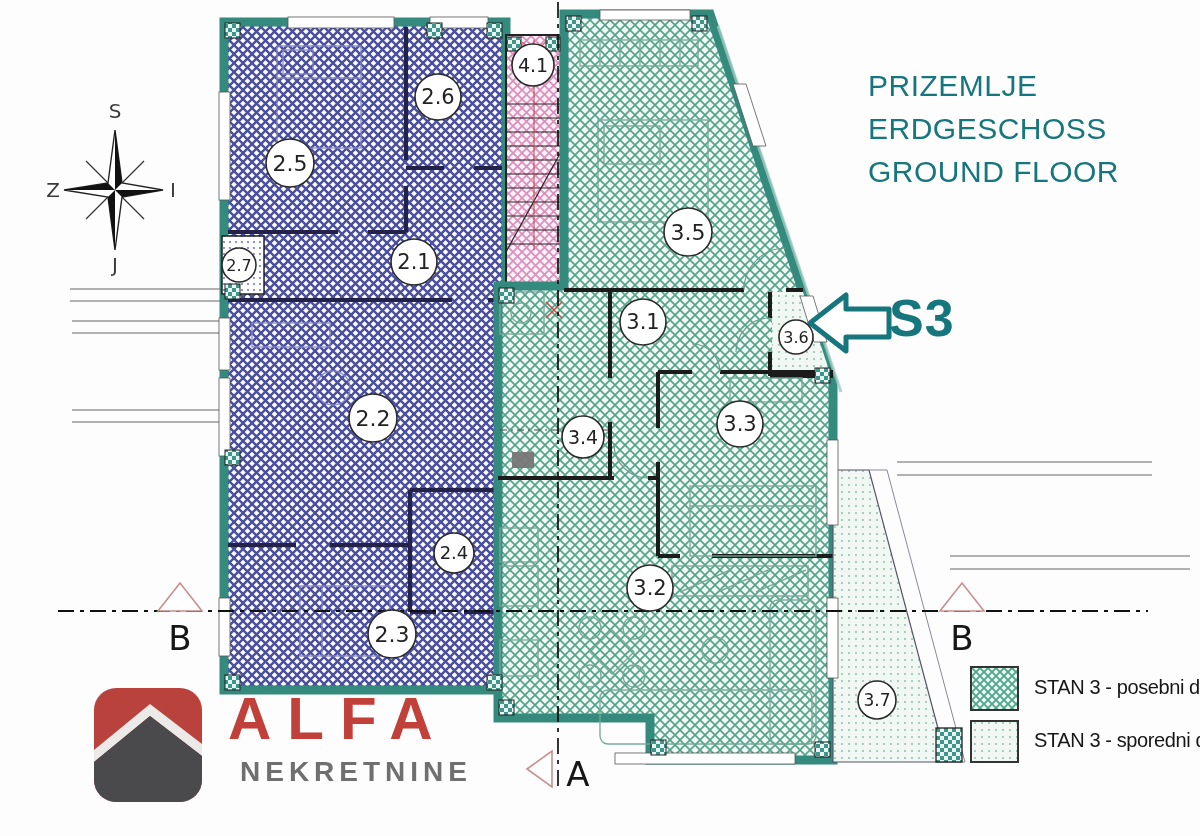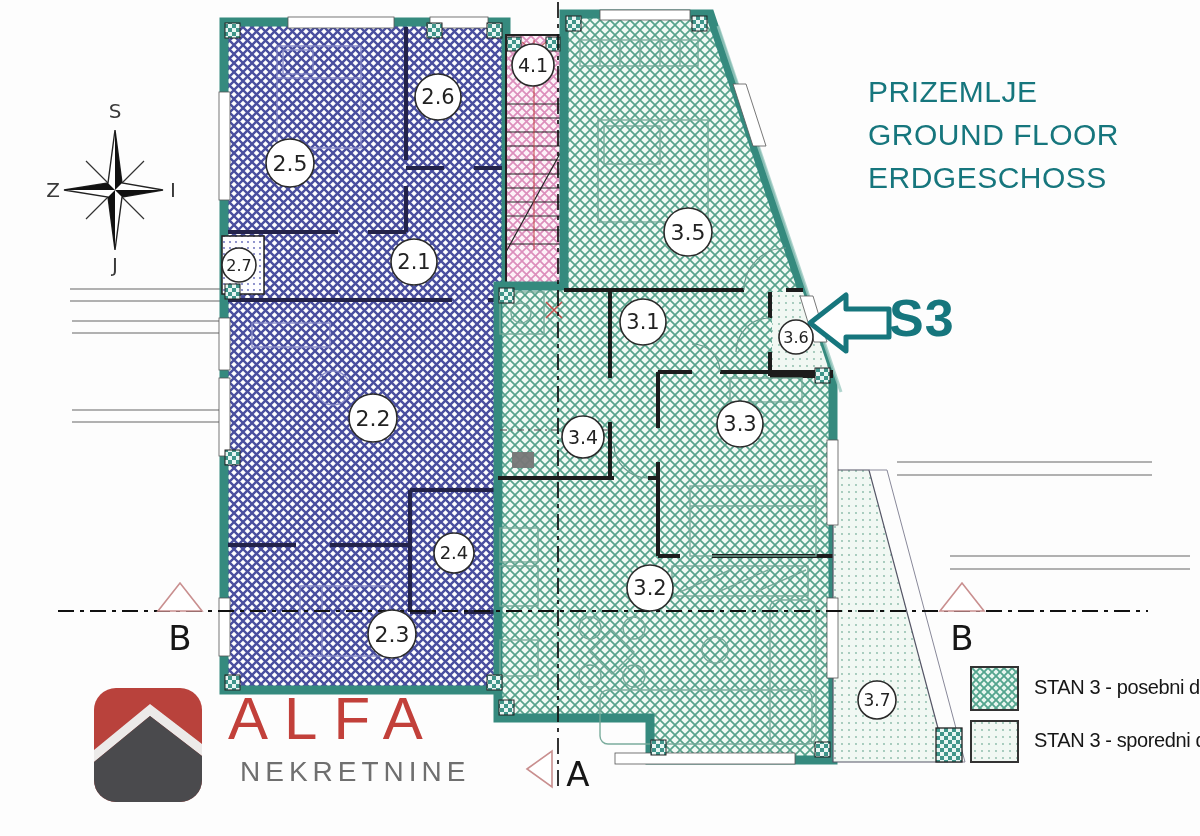--- a/index.html
+++ b/index.html
@@ -5,29 +5,29 @@
   html,body{margin:0;padding:0;background:#ffffff;width:1200px;height:836px;overflow:hidden;
             font-family:"Liberation Sans", sans-serif;}
   #stage{position:relative;width:1200px;height:836px;background:#fdfdfd;}
   #plan-svg{position:absolute;left:0;top:0;}
   svg text{font-family:"DejaVu Sans", sans-serif;}
   .room-circle{fill:#ffffff;stroke:#2a2a2a;stroke-width:1.6;}
   .room-num{fill:#222;text-anchor:middle;}
   .marker-letter{fill:#161616;font-size:34px;text-anchor:middle;}
   .compass-letter{fill:#3a3a3a;font-size:20px;}
   .overlay{position:absolute;}
-  #title-block{left:868px;top:70px;color:var(--accent_teal);font-size:30px;line-height:43px;
+  #title-block{left:868px;top:64px;color:var(--accent_teal);font-size:30px;line-height:43px;
                letter-spacing:.5px;font-weight:400;}
   #s3-label{left:889px;top:288px;color:var(--accent_teal);font-size:52px;font-weight:700;letter-spacing:1px;}
   .legend-label{left:1034px;color:#161616;font-size:20px;letter-spacing:-0.4px;white-space:nowrap;}
   #legend-label-0{top:676px;}
   #legend-label-1{top:729px;}
   #logo-icon{left:92px;top:686px;}
-  #brand-name{left:228px;top:684px;color:var(--brand_red);font-size:60px;font-weight:400;letter-spacing:16px;}
-  #brand-sub{left:240px;top:756px;color:var(--brand_gray);font-size:28px;font-weight:400;letter-spacing:5px;}
+  #brand-name{left:228px;top:684px;color:var(--brand_red);font-size:60px;font-weight:700;letter-spacing:16px;}
+  #brand-sub{left:240px;top:756px;color:var(--brand_gray);font-size:28px;font-weight:700;letter-spacing:5px;}
 </style>
 </head>
 <body>
 
 <div id="stage">
 
 <svg id="plan-svg" width="1200" height="836" viewBox="0 0 1200 836">
   <defs>
     <pattern id="hatchBlue" width="9" height="9" patternUnits="userSpaceOnUse">
       <rect width="9" height="9" fill="#ffffff"></rect>
@@ -262,22 +262,22 @@
         </g>
         <g>
           <circle cx="877" cy="700" r="19" class="room-circle"></circle>
           <text x="877" y="705.95" class="room-num" font-size="17">3.7</text>
         </g>
       </g>
 </svg>
 
 <div class="overlay" id="title-block">
   <div>PRIZEMLJE</div>
+  <div>ERDGESCHOSS</div>
   <div>GROUND FLOOR</div>
-  <div>ERDGESCHOSS</div>
 </div>
 
 <div class="overlay" id="s3-label">S3</div>
 
 <div class="overlay legend-label" id="legend-label-0">STAN 3 - posebni dio</div>
 <div class="overlay legend-label" id="legend-label-1">STAN 3 - sporedni dio</div>
 
 <div class="overlay" id="logo-icon">
   <svg width="112" height="118" viewBox="0 0 112 118">
     <defs>

